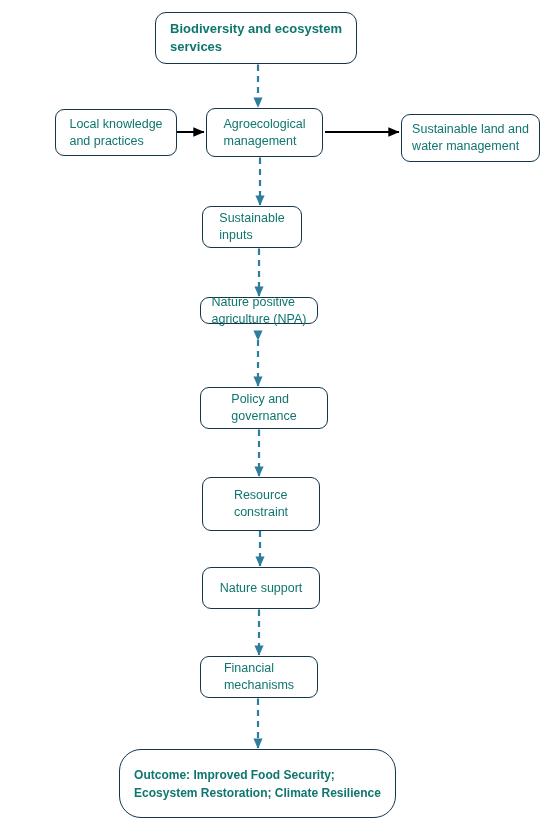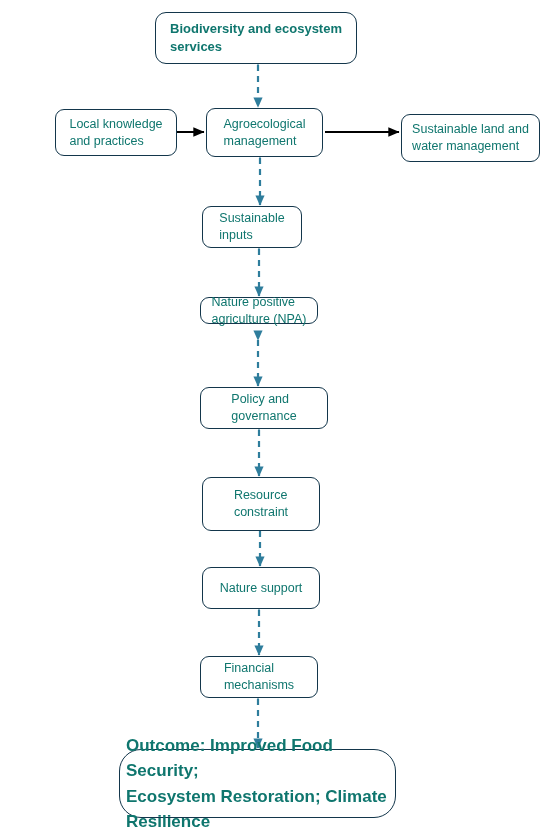--- a/index.html
+++ b/index.html
@@ -34,21 +34,21 @@
     z-index: 3;
   }
   .node.emphasis {
     font-weight: bold;
     font-size: 13px;
     border-radius: 11px;
     border-width: 1.8px;
   }
   .node.outcome {
     font-weight: bold;
-    font-size: 17px;
+    font-size: 12px;
     border-radius: 22px;
     border-width: 1.8px;
     line-height: 1.5;
   }
   .node-label {
     display: block;
     white-space: pre-line;
   }
   svg.links {
     position: absolute;

